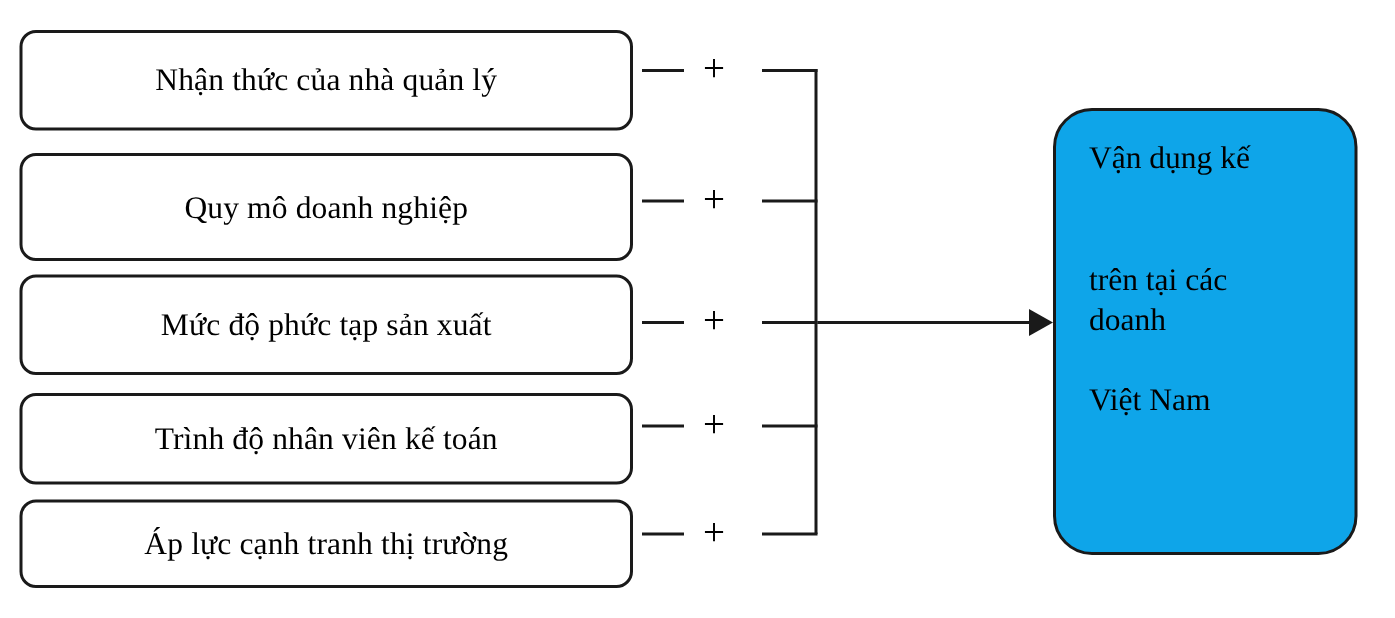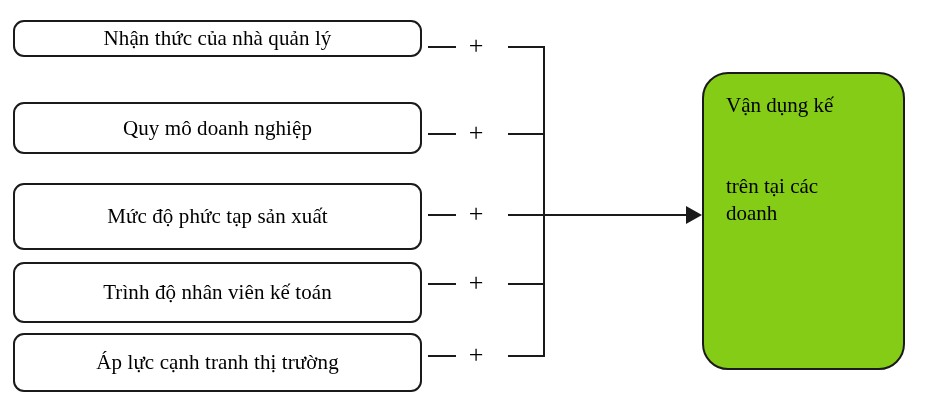--- a/index.html
+++ b/index.html
@@ -34,22 +34,22 @@
     justify-content: center;
     text-align: center;
   }
   .factor-label {
     font-size: 21px;
     line-height: 1.15;
     letter-spacing: 0.1px;
     white-space: nowrap;
   }
 
-  .factor-box.row-1 { top: 20px;  height: 37px; }
-  .factor-box.row-2 { top: 102px; height: 52px; align-items: center; }
+  .factor-box.row-1 { top: 20px;  height: 67px; }
+  .factor-box.row-2 { top: 102px; height: 72px; align-items: center; }
   .factor-box.row-3 { top: 183px; height: 67px; }
   .factor-box.row-4 { top: 262px; height: 61px; }
   .factor-box.row-5 { top: 333px; height: 59px; }
 
   
   .stub {
     position: absolute;
     height: 0;
     border-top: 2px solid #1a1a1a;
   }
@@ -100,21 +100,21 @@
   
   .outcome-box {
     position: absolute;
     left: 702px;
     top: 72px;
     width: 203px;
     height: 298px;
     box-sizing: border-box;
     border: 2px solid #1a1a1a;
     border-radius: 26px;
-    background: #84cc16;
+    background: #0ea5e9;
   }
   .outcome-label {
     position: absolute;
     left: 22px;
     top: 18px;
     width: 160px;
     font-size: 21px;
     line-height: 1.28;
     text-align: left;
   }
@@ -166,16 +166,17 @@
   <div class="arrow-head"></div>
 
   <div class="outcome-box">
     <div class="outcome-label">
       <span>Vận dụng kế</span><br>
       <br>
       <br>
       <span>trên tại các</span><br>
       <span>doanh</span><br>
       <br>
+      <span>Việt Nam</span>
     </div>
   </div>
 
 </div>
 
 </body></html>

